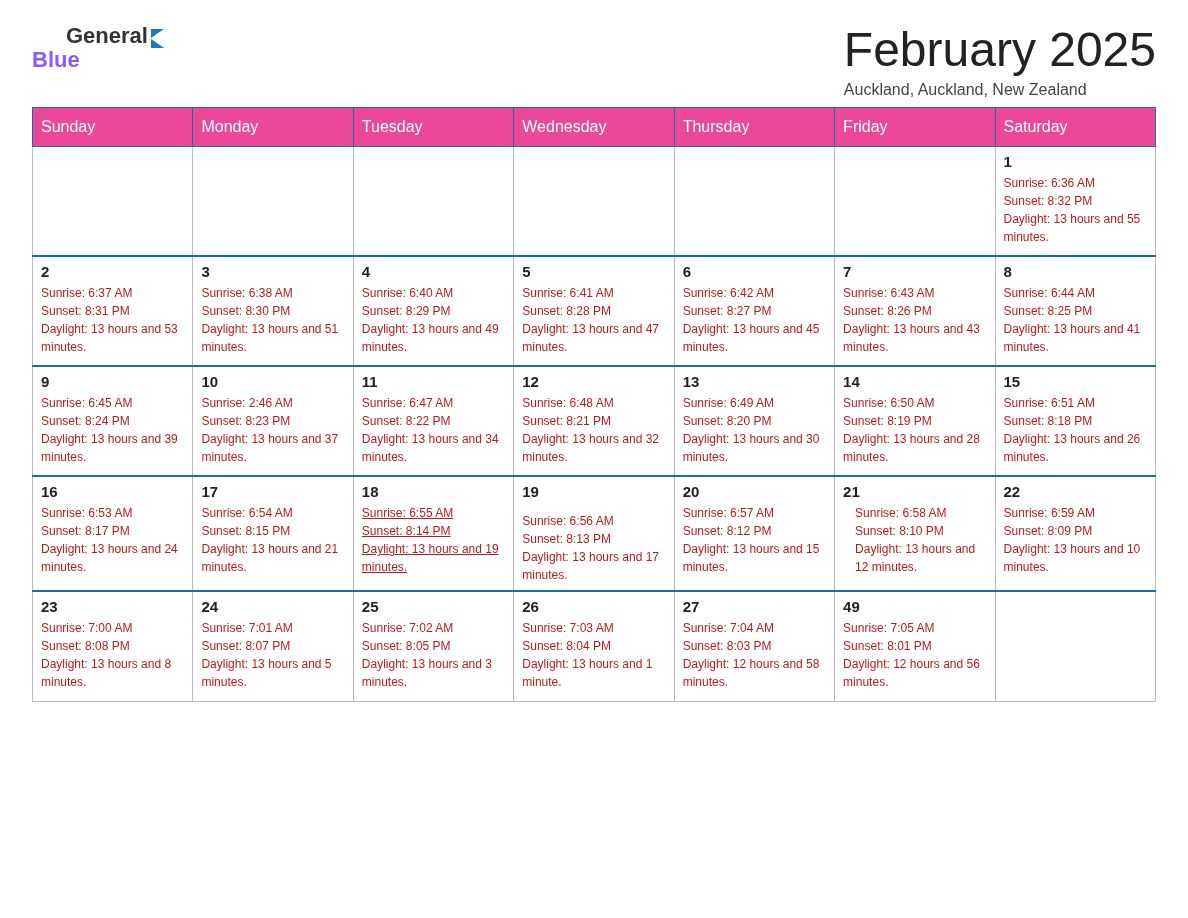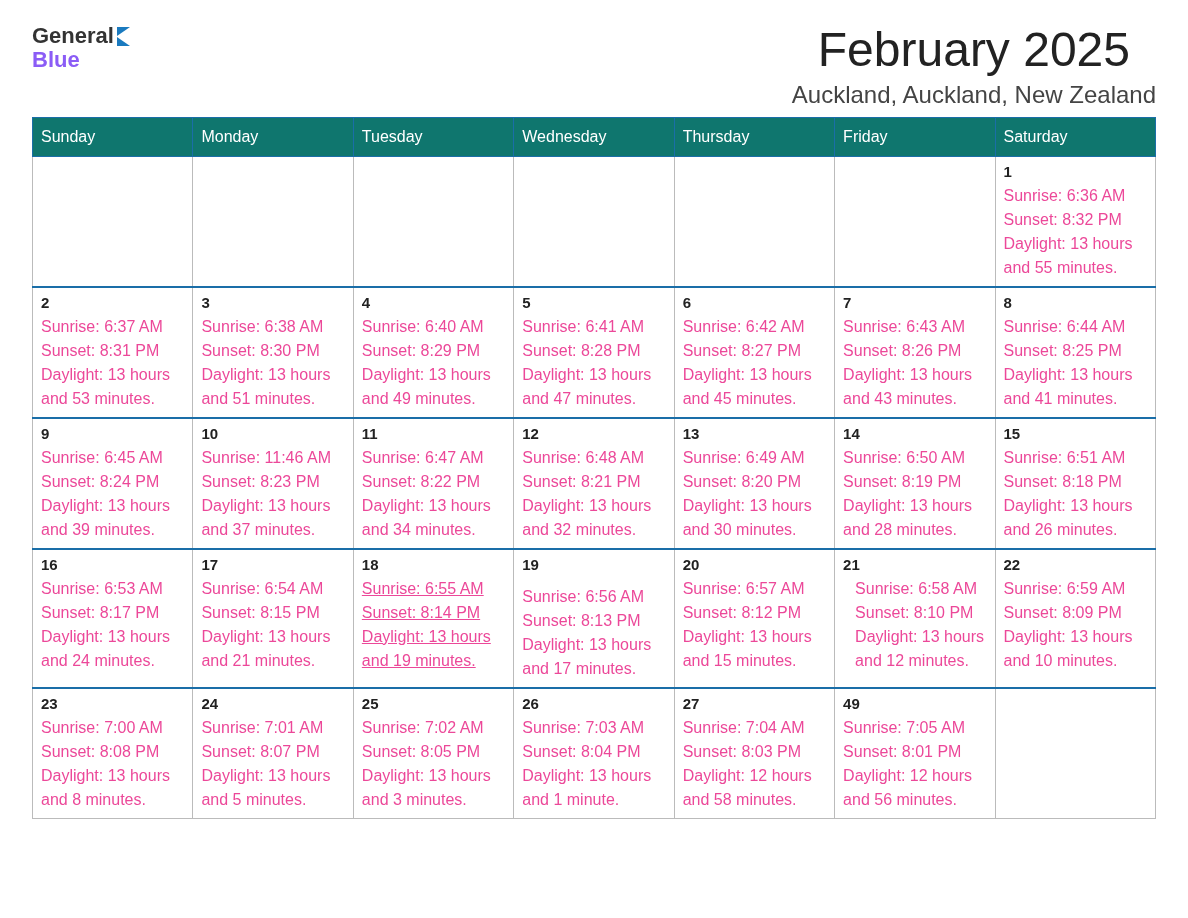--- a/index.html
+++ b/index.html
@@ -27,40 +27,40 @@
       font-weight: bold;
       color: #333;
       line-height: 1.1;
     }
     .logo-icon {
       display: flex;
       flex-direction: column;
       align-items: flex-start;
     }
     .title-block {
-      text-align: center;
+      text-align: left;
     }
     .month-title {
       font-size: 48px;
       font-weight: 300;
       color: #222;
       line-height: 1.1;
     }
     .location {
-      font-size: 24px;
+      font-size: 16px;
       color: #444;
       margin-top: 4px;
     }
     .calendar {
       width: 100%;
       border-collapse: collapse;
       margin-top: 8px;
     }
     .calendar th {
-      background: #0f766e;
+      background: #ec4899;
       color: #fff;
       font-size: 16px;
       font-weight: normal;
       padding: 10px 8px;
       text-align: left;
       border: 1px solid #1a6ea8;
     }
     .calendar td {
       vertical-align: top;
       border: 1px solid #bbb;
@@ -73,38 +73,38 @@
       background: #fff;
     }
     .day-number {
       font-size: 15px;
       font-weight: bold;
       color: #222;
       display: block;
       margin-bottom: 4px;
     }
     .day-info {
-      font-size: 16px;
-      color: #ec4899;
+      font-size: 12px;
+      color: #b91c1c;
       line-height: 1.5;
     }
     .empty-cell {
       background: #fff;
     }
     .row-top-border td {
       border-top: 2px solid #1a6ea8;
     }
   </style>
 </head>
 <body>
 
 <div class="header">
   <div class="logo">
     <div class="logo-icon">
-      <div style="display:flex;align-items:center;">
+      <div style="display:flex;align-items:flex-end;margin-left:34px;">
         <span class="logo-text">General</span>
         <div style="display:flex;flex-direction:column;margin-left:3px;">
           <div style="width:0;height:0;border-left:13px solid #1a7abf;border-top:0px solid transparent;border-bottom:9px solid transparent;"></div>
           <div style="width:0;height:0;border-left:13px solid #1a7abf;border-top:9px solid transparent;border-bottom:0px solid transparent;margin-top:1px;"></div>
         </div>
       </div>
       <span class="logo-text" style="color:#8b5cf6;">Blue</span>
     </div>
   </div>
   <div class="title-block">
@@ -186,21 +186,21 @@
       </tr>
       <tr class="row-top-border">
         <td>
           <span class="day-number">9</span>
           <div class="day-info" style="white-space: pre-line;">Sunrise: 6:45 AM
 Sunset: 8:24 PM
 Daylight: 13 hours and 39 minutes.</div>
         </td>
         <td>
           <span class="day-number">10</span>
-          <div class="day-info" style="white-space: pre-line;">Sunrise: 11:46 AM
+          <div class="day-info" style="white-space: pre-line;">Sunrise: 2:46 AM
 Sunset: 8:23 PM
 Daylight: 13 hours and 37 minutes.</div>
         </td>
         <td>
           <span class="day-number">11</span>
           <div class="day-info" style="white-space: pre-line;">Sunrise: 6:47 AM
 Sunset: 8:22 PM
 Daylight: 13 hours and 34 minutes.</div>
         </td>
         <td>

